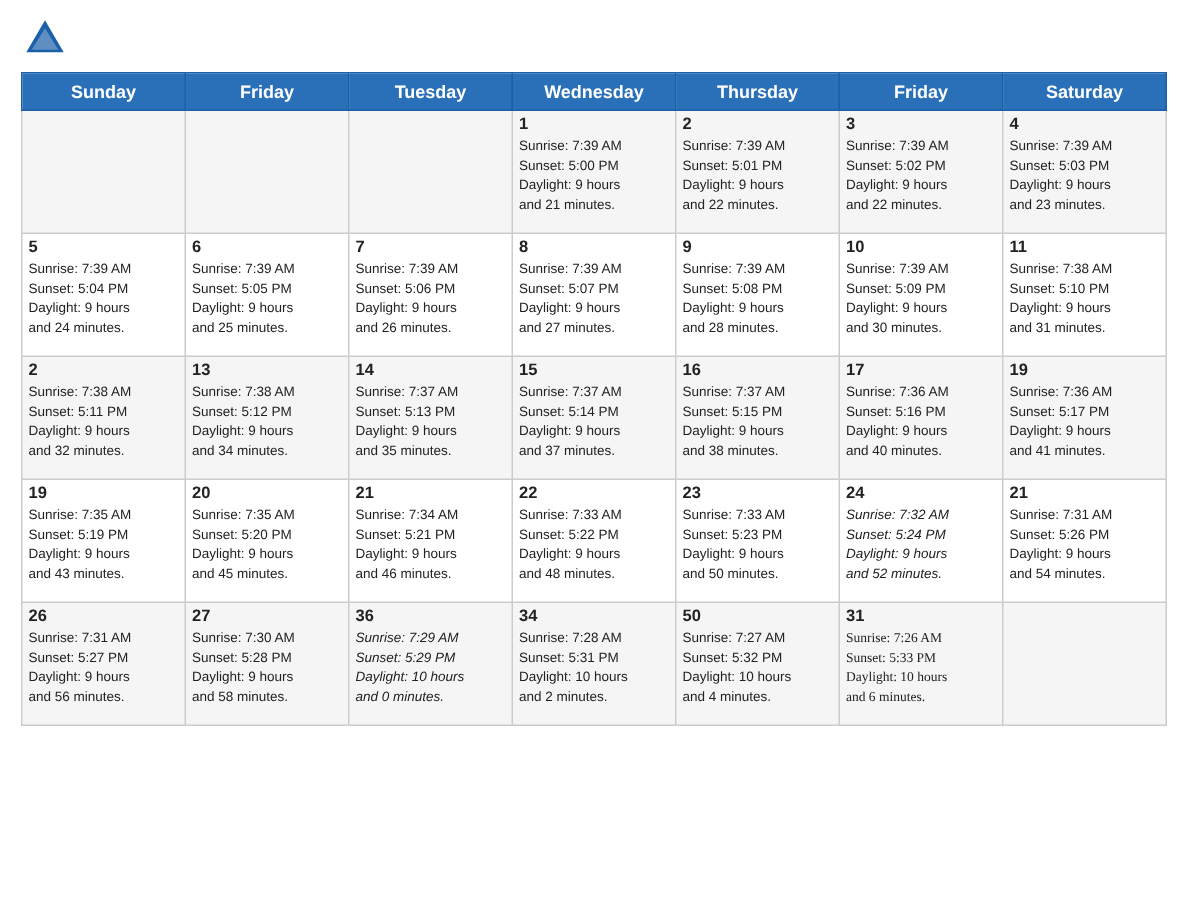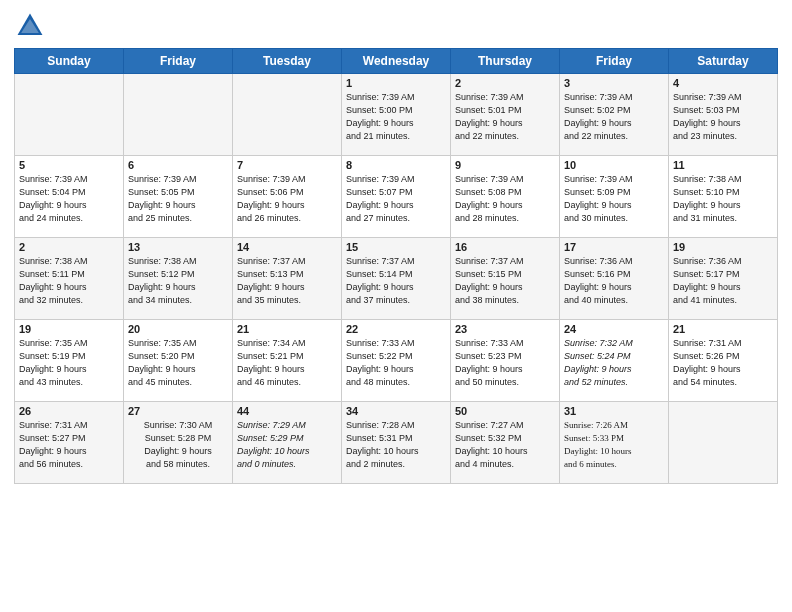--- a/index.html
+++ b/index.html
@@ -327,27 +327,27 @@
         <tr>
           <td>
             <span class="day-number">26</span>
             <div class="day-info" style="white-space: pre-line;">Sunrise: 7:31 AM
 Sunset: 5:27 PM
 Daylight: 9 hours
 and 56 minutes.</div>
           </td>
           <td>
             <span class="day-number">27</span>
-            <div class="day-info" style="white-space: pre-line; text-align: center;">Sunrise: 7:30 AM
+            <div class="day-info" style="white-space: pre-line;">Sunrise: 7:30 AM
 Sunset: 5:28 PM
 Daylight: 9 hours
 and 58 minutes.</div>
           </td>
           <td>
-            <span class="day-number">44</span>
+            <span class="day-number">36</span>
             <div class="day-info" style="white-space: pre-line; font-style: italic;">Sunrise: 7:29 AM
 Sunset: 5:29 PM
 Daylight: 10 hours
 and 0 minutes.</div>
           </td>
           <td>
             <span class="day-number">34</span>
             <div class="day-info" style="white-space: pre-line;">Sunrise: 7:28 AM
 Sunset: 5:31 PM
 Daylight: 10 hours

